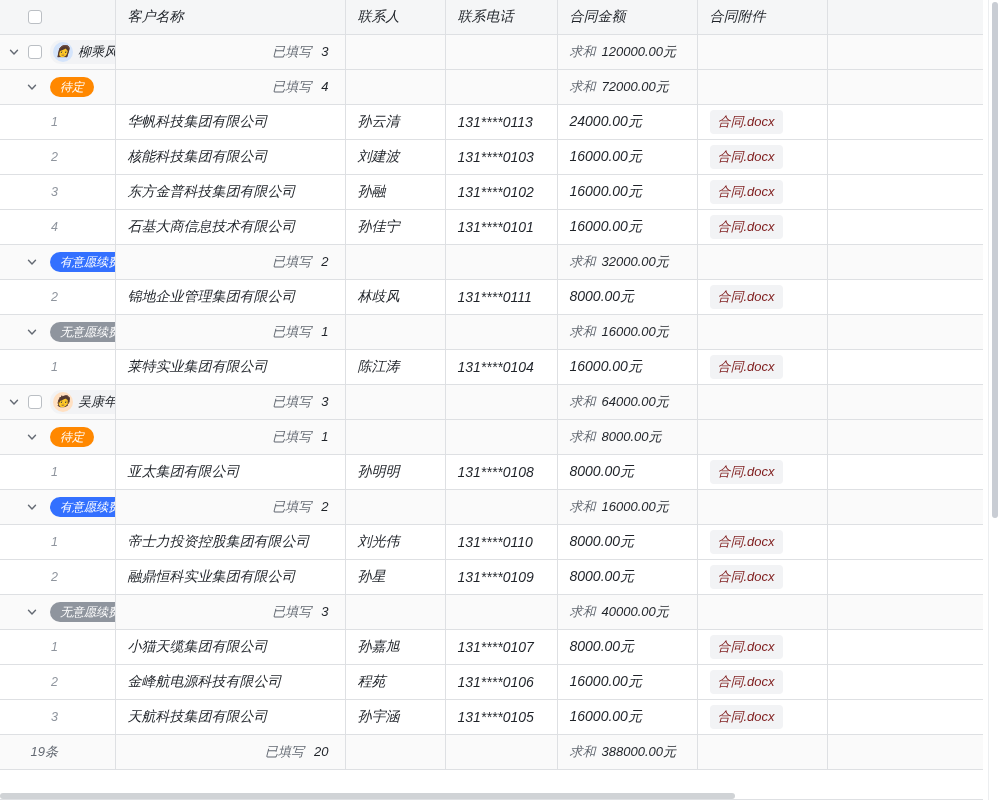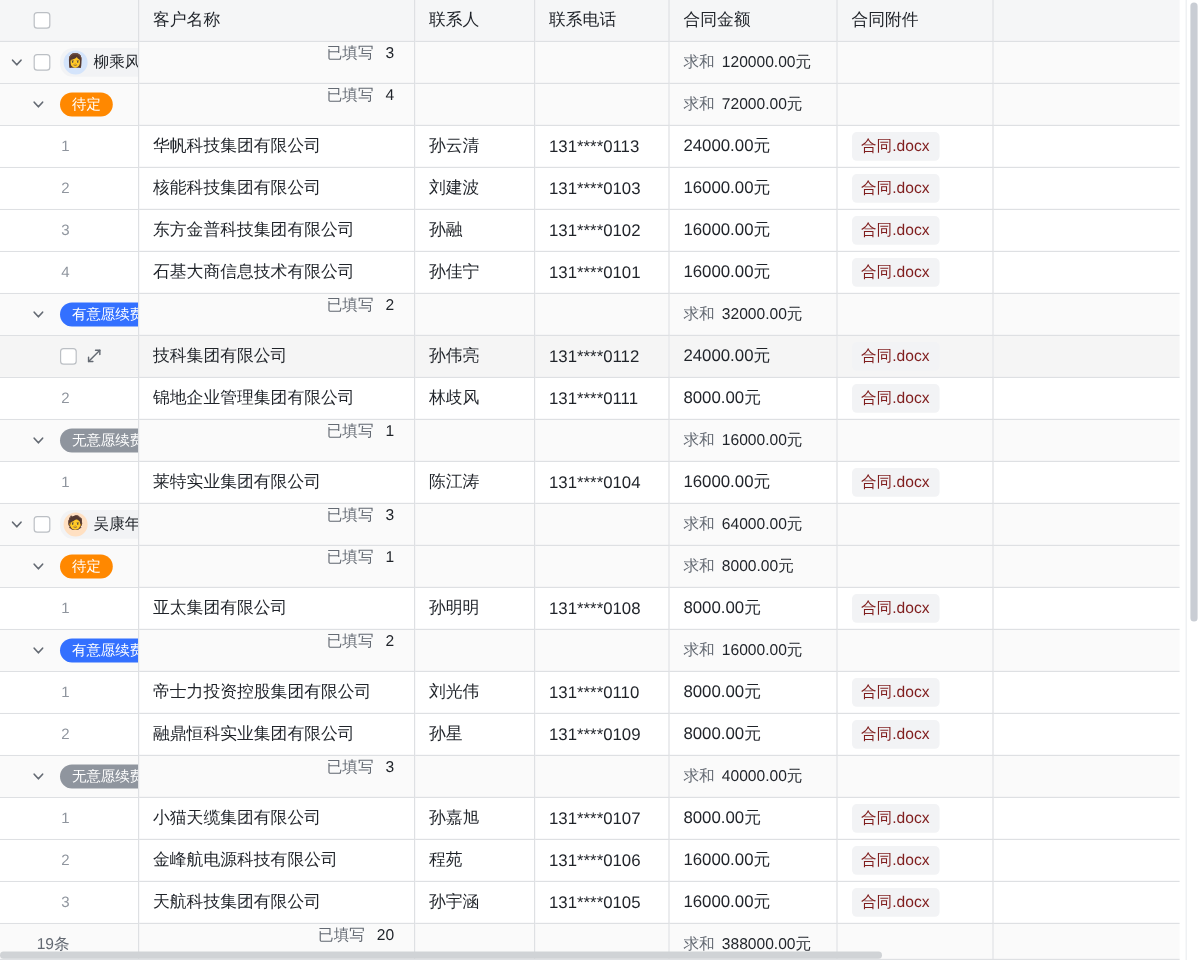--- a/index.html
+++ b/index.html
@@ -5,21 +5,21 @@
   * { box-sizing: border-box; }
   html, body {
     margin: 0; padding: 0;
     width: 1000px; height: 800px;
     overflow: hidden;
     background: #ffffff;
     font-family: "Liberation Sans", sans-serif;
     font-size: 14px;
     color: #1f2329;
   }
-  #app { position: relative; width: 1000px; height: 800px; }
+  #app { position: relative; width: 1000px; height: 800px; font-style: italic; }
 
   table.grid {
     border-collapse: collapse;
     table-layout: fixed;
     width: 983px;
   }
   table.grid col.c-check { width: 115px; }
   table.grid col.c-name  { width: 230px; }
   table.grid col.c-contact { width: 100px; }
   table.grid col.c-phone { width: 112px; }
@@ -122,21 +122,21 @@
     width: 16px; height: 16px; flex: 0 0 16px;
     display:inline-flex; align-items:center; justify-content:center;
     color: #646a73; cursor: pointer;
   }
 
   .filled {
     color: #646a73; font-size: 13px;
   }
   .filled .cnt { color: #1f2329; margin-left: 10px; font-size: 13px; }
   .filledwrap {
-    display: flex; align-items: flex-start; justify-content: flex-end;
+    display: flex; align-items: center; justify-content: flex-end;
     height: 100%; padding-right: 4px; gap: 0;
   }
 
   .sum { color: #646a73; font-size: 13px; }
   .sum .val { color: #1f2329; margin-left: 6px; }
   td.amount { text-align: left; }
   td.amount .num { font-size: 14px; color: #1f2329; margin-top: 31px; }
 
   .file-chip {
     display: inline-flex; align-items: center;
@@ -312,40 +312,20 @@
             <div class="filledwrap">
               <span class="filled">已填写<span class="cnt">2</span></span>
             </div>
           </td>
           <td></td>
           <td></td>
           <td class="amount"><span class="sum">求和<span class="val">32000.00元</span></span></td>
           <td></td>
           <td class="col-tail"></td>
         </tr>
-        <tr class="row-data row-hl">
-          <td class="col-check">
-            <div class="firstcell">
-              <span class="cbox" style="margin-left:44px"></span>
-              <span class="expand-icon">
-                <svg width="13" height="13" viewBox="0 0 13 13">
-                  <path d="M7.6 1.8 H11.2 V5.4" fill="none" stroke="#646a73" stroke-width="1.2" stroke-linecap="round" stroke-linejoin="round"></path>
-                  <path d="M5.4 11.2 H1.8 V7.6" fill="none" stroke="#646a73" stroke-width="1.2" stroke-linecap="round" stroke-linejoin="round"></path>
-                  <path d="M11.2 1.8 L1.8 11.2" fill="none" stroke="#646a73" stroke-width="1.2" stroke-linecap="round"></path>
-                </svg>
-              </span>
-            </div>
-          </td>
-          <td>技科集团有限公司</td>
-          <td>孙伟亮</td>
-          <td>131****0112</td>
-          <td class="amount"><span class="num">24000.00元</span></td>
-          <td><span class="file-chip">合同.docx</span></td>
-          <td class="col-tail"></td>
-        </tr>
         <tr class="row-data">
           <td class="col-check">
             <div class="firstcell">
               <span class="rownum">2</span>
             </div>
           </td>
           <td>锦地企业管理集团有限公司</td>
           <td>林歧风</td>
           <td>131****0111</td>
           <td class="amount"><span class="num">8000.00元</span></td>

